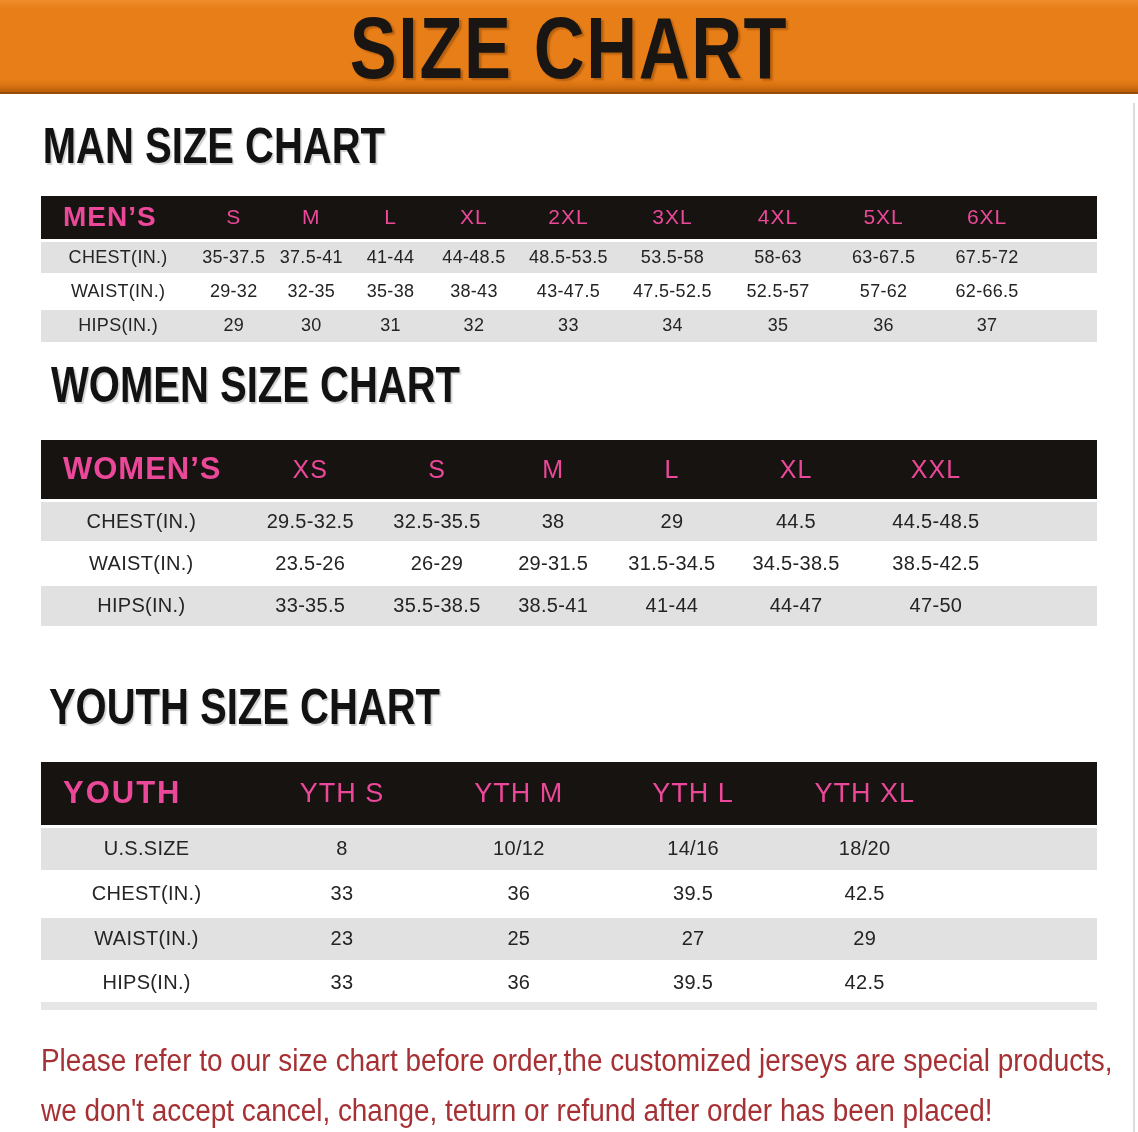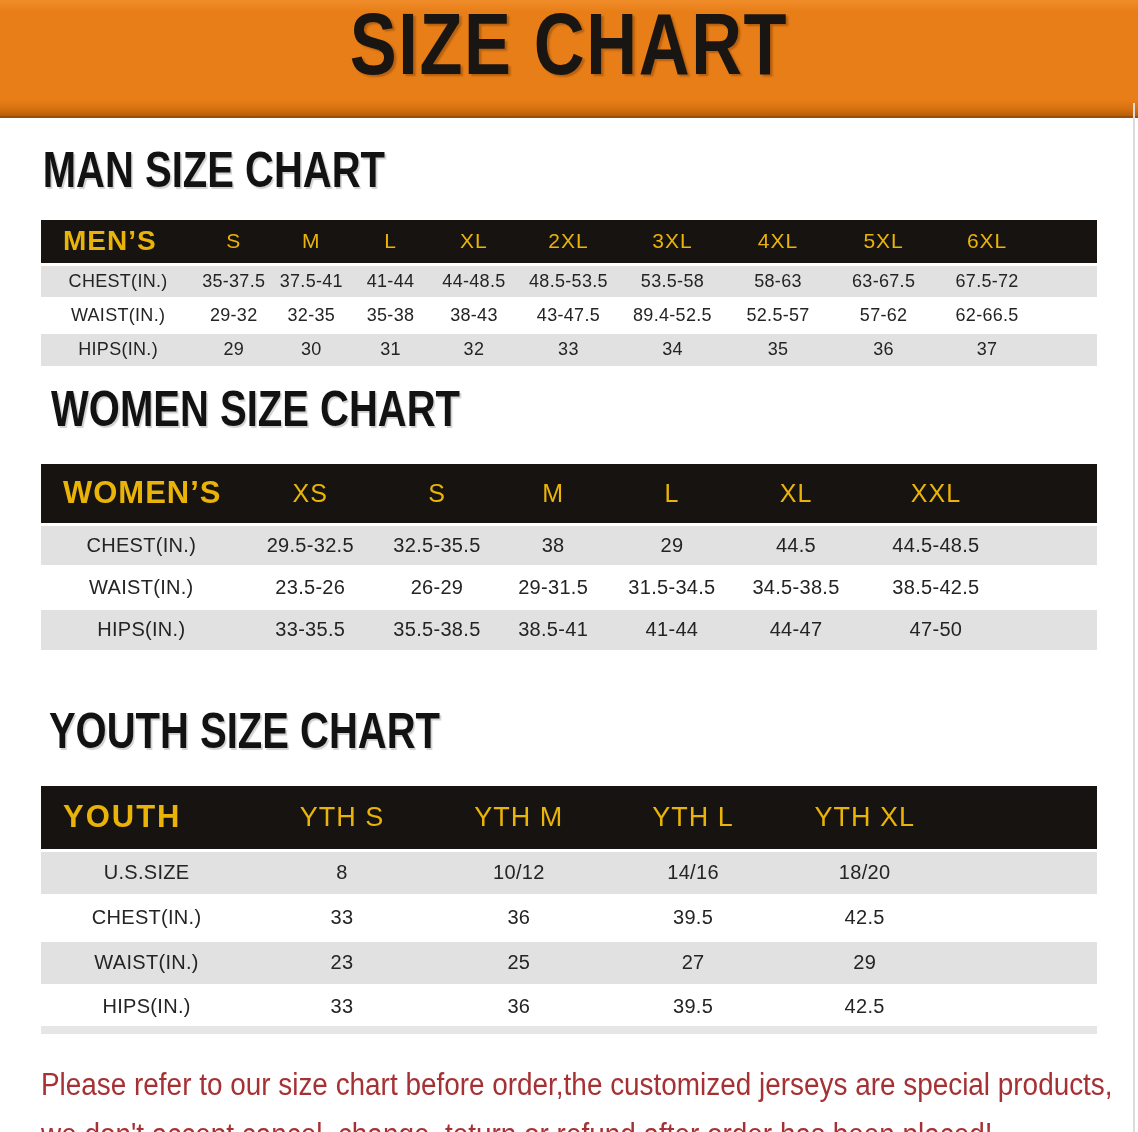--- a/index.html
+++ b/index.html
@@ -9,23 +9,23 @@
     font-family: "Liberation Sans", "DejaVu Sans", sans-serif;
     position: relative; overflow: hidden;
   }
   .page-edge-line {
     position: absolute; right: 3px; top: 103px; bottom: 0;
     width: 2px; background: #dcdcdc;
   }
 
   
   .banner {
-    height: 118px; width: 100%;
+    height: 94px; width: 100%;
     background: linear-gradient(180deg, #f08d2b 0%, #e87e17 10%, #e87e17 86%, #d87311 93%, #b95d0a 100%);
-    display: flex; align-items: flex-start; justify-content: center;
+    display: flex; align-items: flex-end; justify-content: center;
     border-bottom: 2px solid #9a4d08;
   }
   .banner-title {
     font-size: 88px; font-weight: 800; color: #181512;
     display: inline-block; transform: scaleX(0.80);
     letter-spacing: 2px; line-height: 1;
     text-shadow: 3px 2px 2px rgba(90,40,0,0.35);
     white-space: nowrap;
   }
 
@@ -41,21 +41,21 @@
   .hd-men   { margin-top: 27px; margin-bottom: 25px; }
   .hd-women { margin-top: 18px; margin-bottom: 30px; }
   .hd-youth { margin-top: 56px; margin-bottom: 30px; }
 
   
   table.size-table {
     width: 1056px; margin-left: 41px;
     border-collapse: collapse; table-layout: fixed;
   }
   table.size-table th {
-    background: #161310; color: #eab308; font-weight: normal;
+    background: #161310; color: #ec4899; font-weight: normal;
     vertical-align: middle; text-align: center;
   }
   table.size-table th.corner {
     text-align: left; padding-left: 22px; font-weight: 800;
   }
   table.size-table td {
     text-align: center; vertical-align: middle;
     color: #242424; border-top: 3px solid #ffffff;
   }
   tr.r-gray  td { background: #e1e1e1; }
@@ -139,21 +139,21 @@
     <td>67.5-72</td>
     <td></td>
   </tr>
   <tr class="r-white">
     <td>WAIST(IN.)</td>
     <td>29-32</td>
     <td>32-35</td>
     <td>35-38</td>
     <td>38-43</td>
     <td>43-47.5</td>
-    <td>89.4-52.5</td>
+    <td>47.5-52.5</td>
     <td>52.5-57</td>
     <td>57-62</td>
     <td>62-66.5</td>
     <td></td>
   </tr>
   <tr class="r-gray">
     <td>HIPS(IN.)</td>
     <td>29</td>
     <td>30</td>
     <td>31</td>

